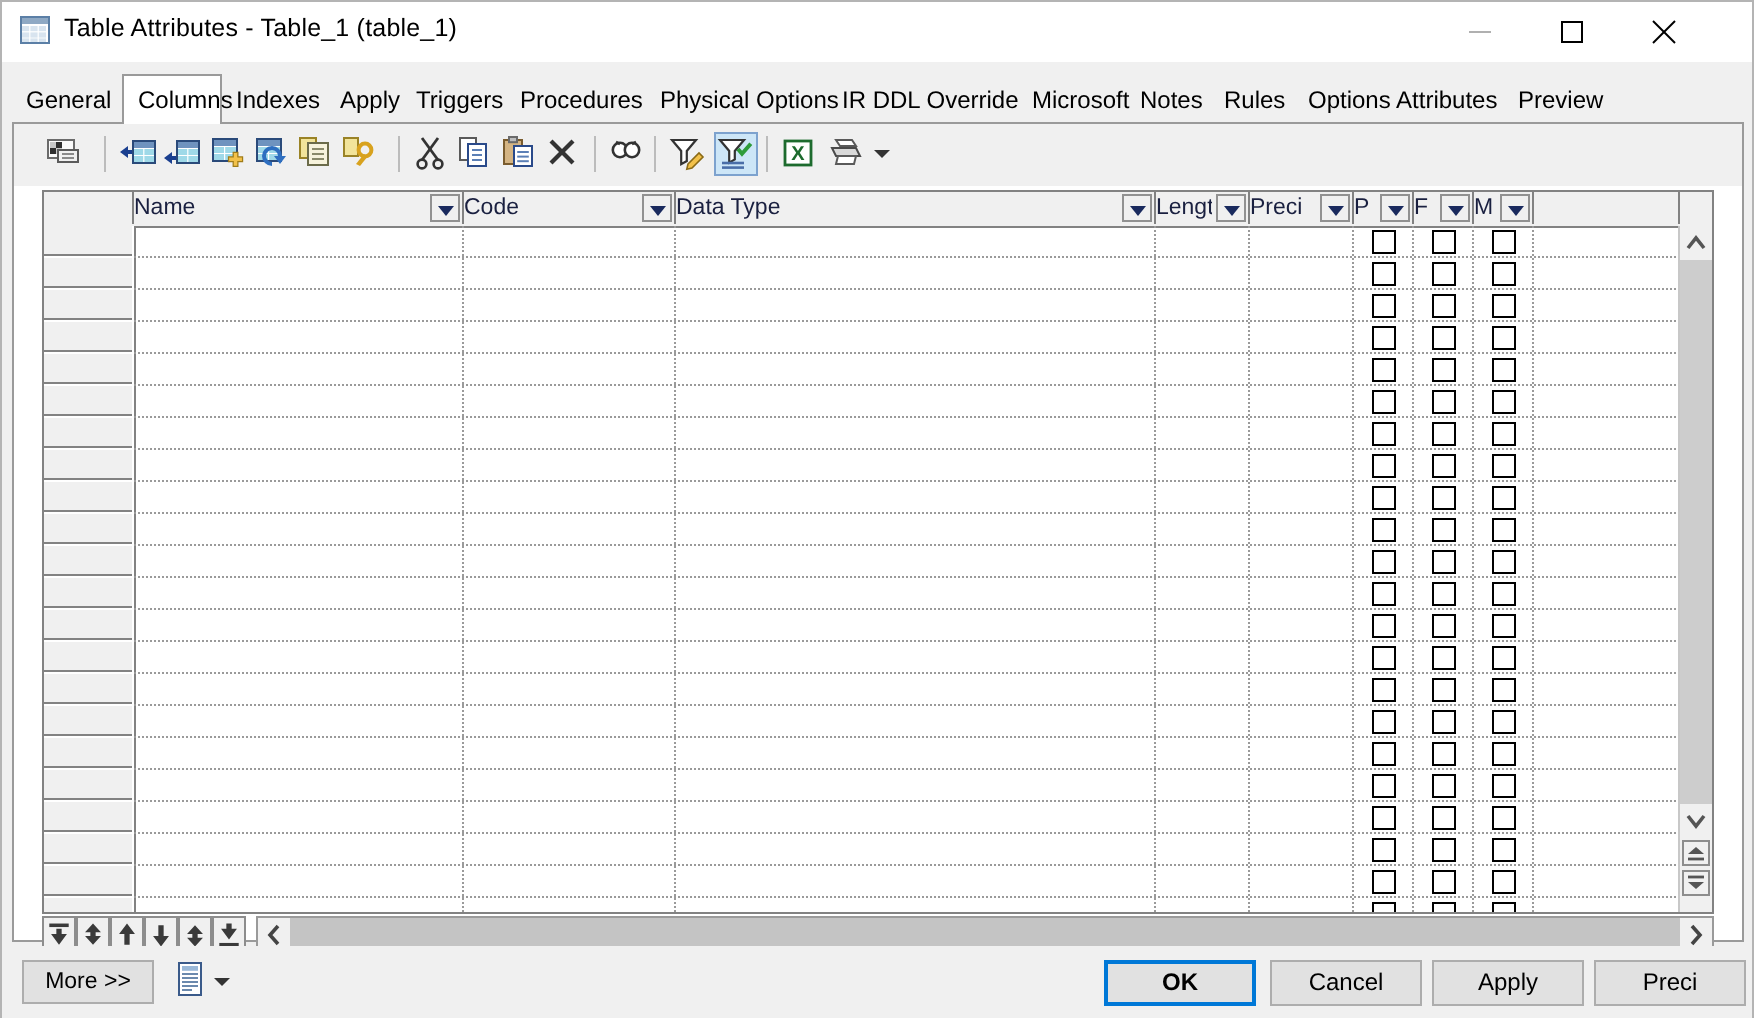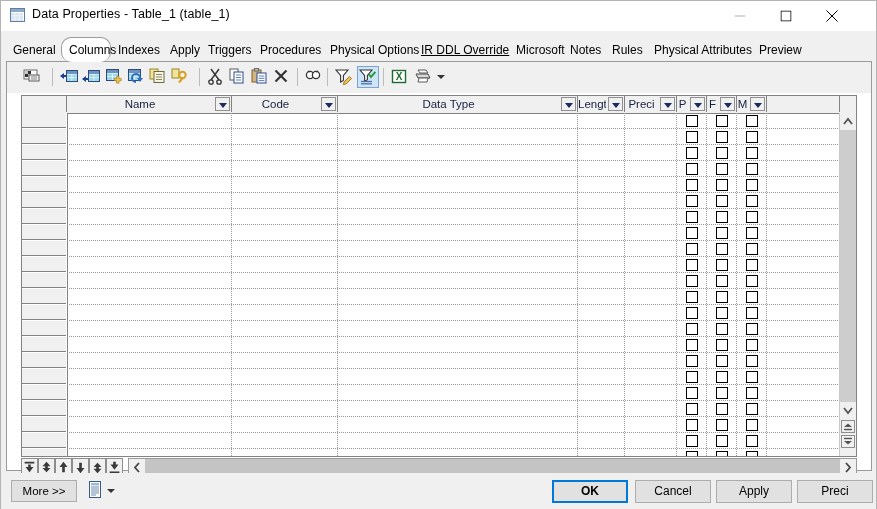--- a/index.html
+++ b/index.html
@@ -40,21 +40,21 @@
   .tb-btn.act{background:#cde6f7;border:1px solid #7da2ce;}
   .tb-sep{position:absolute;top:6px;width:1px;height:18px;background:#bcbcbc;}
   .tb-arrow{position:absolute;top:13px;width:0;height:0;border-left:4px solid transparent;border-right:4px solid transparent;border-top:4px solid #333;cursor:default;}
 
   
   .grid{position:absolute;left:14px;top:33px;width:836px;height:362px;background:#fff;
         border:1px solid #828282;box-sizing:border-box;overflow:hidden;}
   .hdr{position:absolute;left:0;top:0;height:17px;width:836px;background:#f0f0f0;border-bottom:1px solid #828282;}
   .hcell{position:absolute;top:0;height:16px;background:#f0f0f0;
          border-right:1px solid #828282;box-sizing:border-box;cursor:default;}
-  .hcell .htxt{position:absolute;left:0;right:18px;top:0;height:32px;line-height:16px;text-align:center;
+  .hcell .htxt{position:absolute;left:0;right:18px;top:0;height:32px;line-height:16px;text-align:left;
                font-size:11.5px;color:#1a2040;overflow:hidden;white-space:nowrap;}
   .hcell .hfilter{position:absolute;right:1px;top:1px;width:15px;height:14px;background:#f0f0f0;
                   border:1px solid #919191;box-sizing:border-box;cursor:default;}
   .hcell .hfilter::after{content:"";position:absolute;left:3px;top:5px;width:0;height:0;
                   border-left:4px solid transparent;border-right:4px solid transparent;border-top:5px solid #1a2a5e;}
   .hcell.plain .htxt{right:0;}
 
   .rowhdr-col{position:absolute;left:0;top:17px;width:45px;bottom:0;background:#fff;border-right:1px solid #828282;}
   .rowhdr{position:absolute;left:0;width:44px;height:15px;background:#f0f0f0;
           border-bottom:1px solid #828282;box-sizing:border-box;cursor:default;}
@@ -106,21 +106,21 @@
           <rect x="5.2" y="5" width="3.6" height="2.6" fill="#d8e4ef"></rect>
           <rect x="9.4" y="5" width="3.6" height="2.6" fill="#d8e4ef"></rect>
         <rect x="1" y="8.2" width="3.6" height="2.6" fill="#d8e4ef"></rect>
           <rect x="5.2" y="8.2" width="3.6" height="2.6" fill="#d8e4ef"></rect>
           <rect x="9.4" y="8.2" width="3.6" height="2.6" fill="#d8e4ef"></rect>
         <rect x="1" y="11.2" width="3.6" height="1.8" fill="#d8e4ef"></rect>
           <rect x="5.2" y="11.2" width="3.6" height="1.8" fill="#d8e4ef"></rect>
           <rect x="9.4" y="11.2" width="3.6" height="1.8" fill="#d8e4ef"></rect>
       </svg>
     </span>
-    <div class="title-text">Data Properties - Table_1 (table_1)</div>
+    <div class="title-text">Table Attributes - Table_1 (table_1)</div>
 
     <div class="wbtn" id="btn-min">
       <svg width="11" height="11" viewBox="0 0 11 11">
           <line x1="0" y1="5.5" x2="11" y2="5.5" stroke="#b0b0b0" stroke-width="1"></line>
         </svg>
     </div>
     <div class="wbtn" id="btn-max">
       <svg width="11" height="11" viewBox="0 0 11 11">
           <rect x="0.5" y="0.5" width="10" height="10" fill="none" stroke="#000" stroke-width="1"></rect>
         </svg>
@@ -128,31 +128,31 @@
     <div class="wbtn" id="btn-close">
       <svg width="12" height="12" viewBox="0 0 12 12">
           <line x1="0.5" y1="0.5" x2="11.5" y2="11.5" stroke="#000"></line>
           <line x1="11.5" y1="0.5" x2="0.5" y2="11.5" stroke="#000"></line>
         </svg>
     </div>
   </div>
 
   <div class="tabstrip" id="tabstrip">
       <div class="tab" style="left: 5px; width: 55px; text-align: center;">General</div>
-      <div class="tab sel" style="left: 60px; width: 50px; text-align: center; border-radius: 10px;">Columns</div>
+      <div class="tab sel" style="left: 60px; width: 50px; text-align: center;">Columns</div>
       <div class="tab" style="left: 110px; width: 52px; text-align: center;">Indexes</div>
       <div class="tab" style="left: 162px; width: 38px; text-align: center;">Apply</div>
       <div class="tab" style="left: 200px; width: 52px; text-align: center;">Triggers</div>
       <div class="tab" style="left: 252px; width: 70px; text-align: center;">Procedures</div>
       <div class="tab" style="left: 322px; width: 91px; text-align: center;">Physical Options</div>
-      <div class="tab" style="left: 413px; width: 95px; text-align: center; text-decoration: underline;">IR DDL Override</div>
+      <div class="tab" style="left: 413px; width: 95px; text-align: center;">IR DDL Override</div>
       <div class="tab" style="left: 508px; width: 54px; text-align: center;">Microsoft</div>
       <div class="tab" style="left: 562px; width: 42px; text-align: center;">Notes</div>
       <div class="tab" style="left: 604px; width: 42px; text-align: center;">Rules</div>
-      <div class="tab" style="left: 646px; width: 105px; text-align: center;">Physical Attributes</div>
+      <div class="tab" style="left: 646px; width: 105px; text-align: center;">Options Attributes</div>
       <div class="tab" style="left: 751px; width: 55px; text-align: center;">Preview</div>
     </div>
   <div class="tabline"></div>
 
   <div class="panel">
 
     <div class="toolbar">
 
       <div class="tb-btn" style="left:15px;">
         <svg width="20" height="20" viewBox="0 0 20 20">

